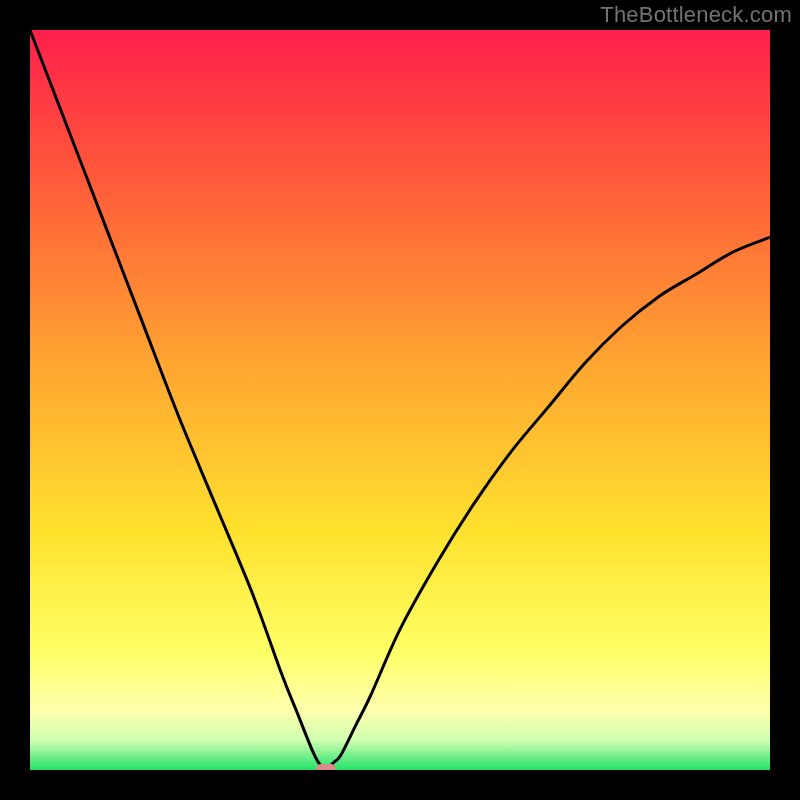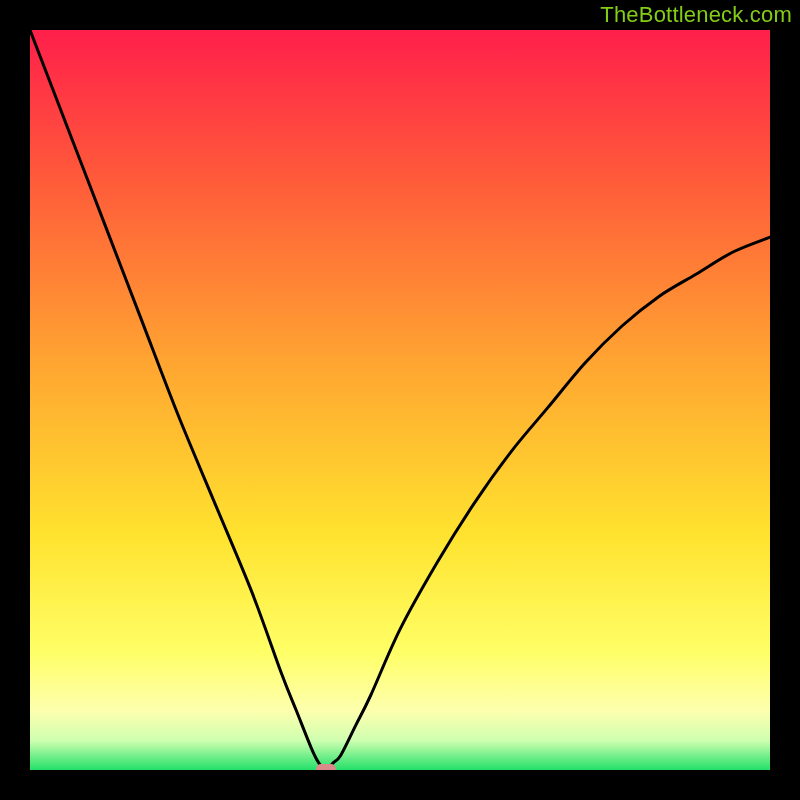--- a/index.html
+++ b/index.html
@@ -27,21 +27,21 @@
   }
   .plot-area svg {
     display: block;
     width: 100%;
     height: 100%;
   }
   .watermark {
     position: absolute;
     top: 2px;
     right: 8px;
-    color: #84cc16;
+    color: #737373;
     font-size: 22px;
     font-weight: 400;
     letter-spacing: 0.2px;
     font-family: Arial, Helvetica, sans-serif;
   }
 </style>
 </head>
 <body>
 
 <div class="frame">

